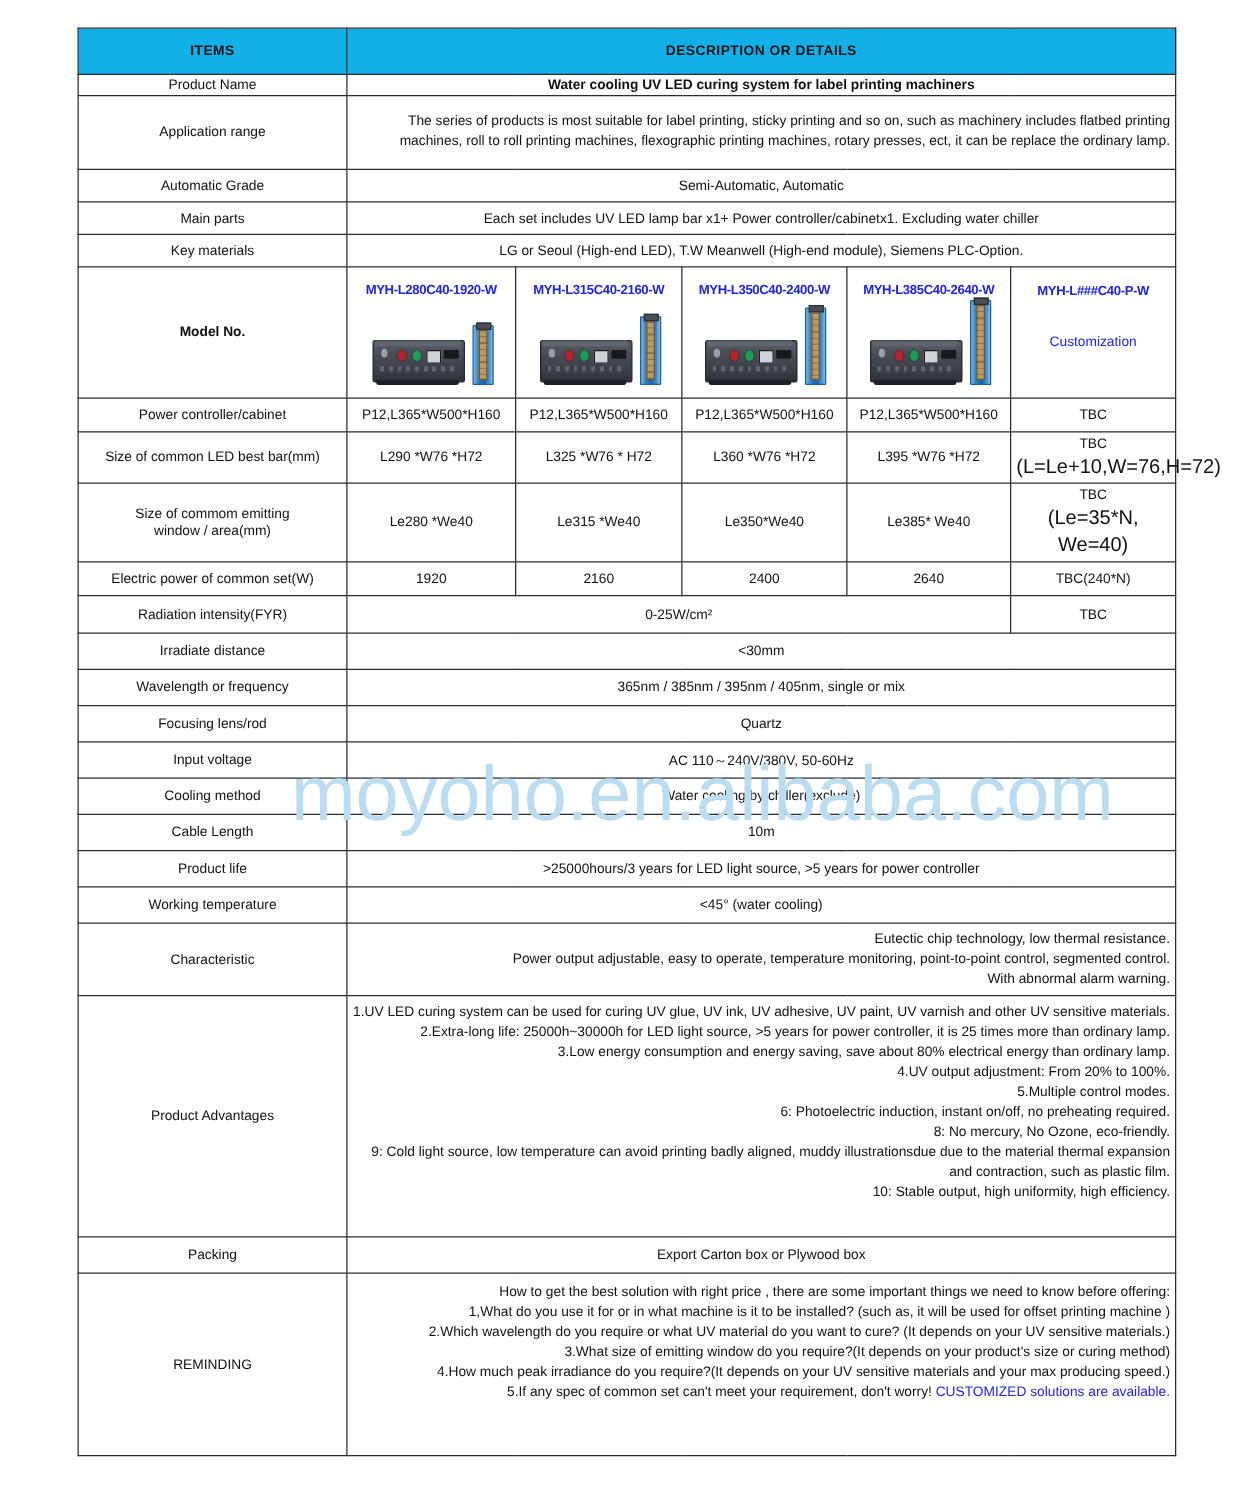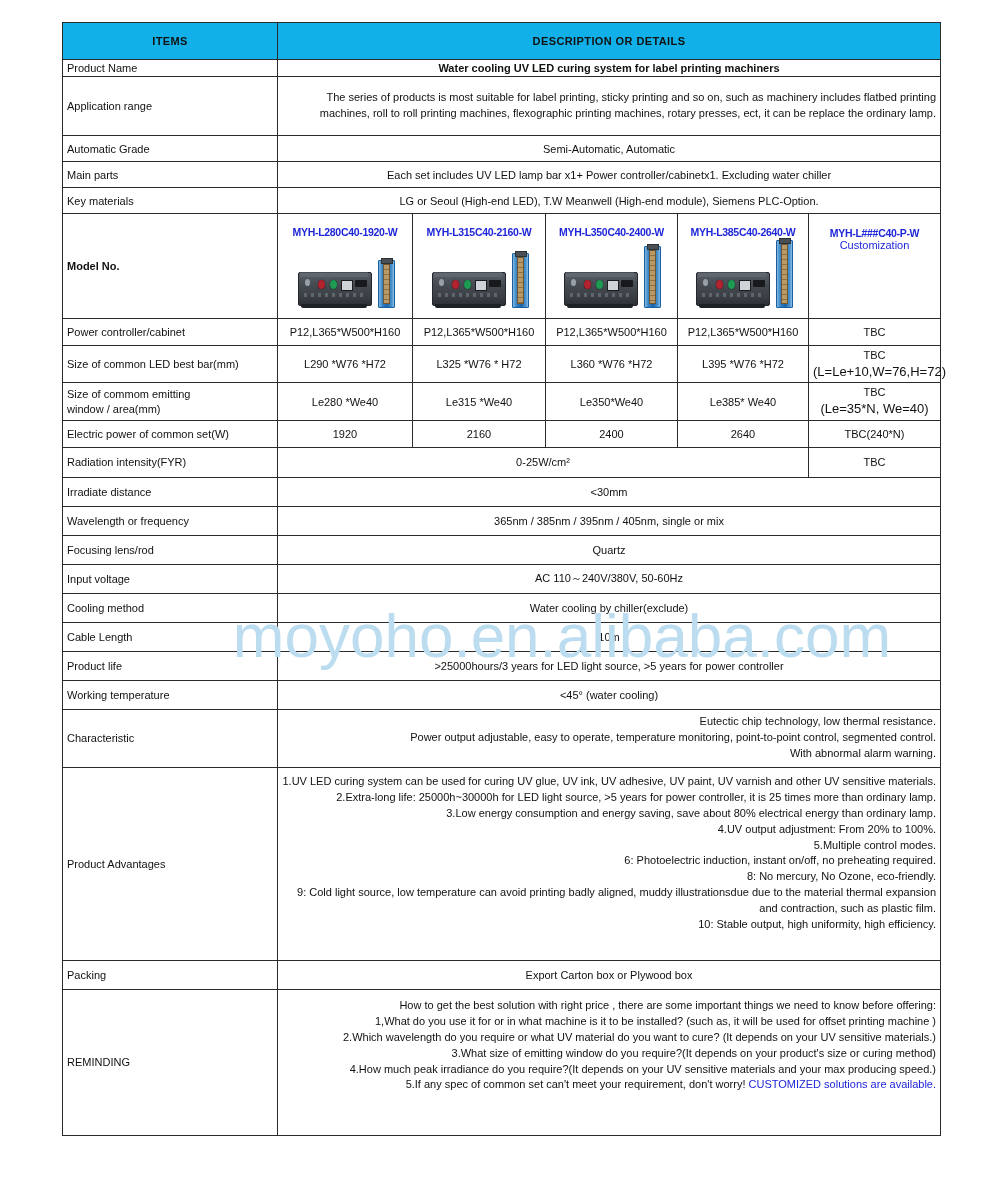--- a/index.html
+++ b/index.html
@@ -44,31 +44,31 @@
   .hdr {
     background: #12b0e8 !important;
     font-weight: bold;
     font-size: 13px;
     text-align: center;
     height: 32px;
     letter-spacing: .4px;
   }
 
   .lbl {
-    text-align: left;
+    text-align: center;
     font-size: 11.5px;
     width: 215px;
   }
 
   .ctr { text-align: center; }
   .lft { text-align: left; padding-left: 7px; padding-right: 7px; }
   .blue { color: #1f26d8; }
   .bluebold { color: #1f26d8; font-weight: bold; margin-top: 44px; }
   .two-line { line-height: 1.35; }
-  .small { font-size: 13px; }
+  .small { font-size: 16px; }
 
   .para {
     font-size: 10.5px;
     line-height: 1.45;
     text-align: right;
   }
   .para div { white-space: normal; }
 
   
   .modelcell {
@@ -329,21 +329,21 @@
               <div class="lb-housing" style="height:66px">
                   <div class="lb-cap"></div>
                   <div class="lb-strip"></div>
                 </div>
             </div>
           </div>
         </td>
 
         <td class="modelcell ctr">
           <div class="mname">MYH-L###C40-P-W</div>
-          <div style="height:70px;display:flex;align-items:flex-start;justify-content:center;">
+          <div style="height:70px;display:flex;align-items:center;justify-content:center;">
             <span class="blue" style="font-size:11px">Customization</span>
           </div>
         </td>
       </tr>
 
       <tr>
         <td class="lbl">Power controller/cabinet</td>
         <td class="ctr small" style="height:22px">P12,L365*W500*H160</td>
         <td class="ctr small">P12,L365*W500*H160</td>
         <td class="ctr small">P12,L365*W500*H160</td>

